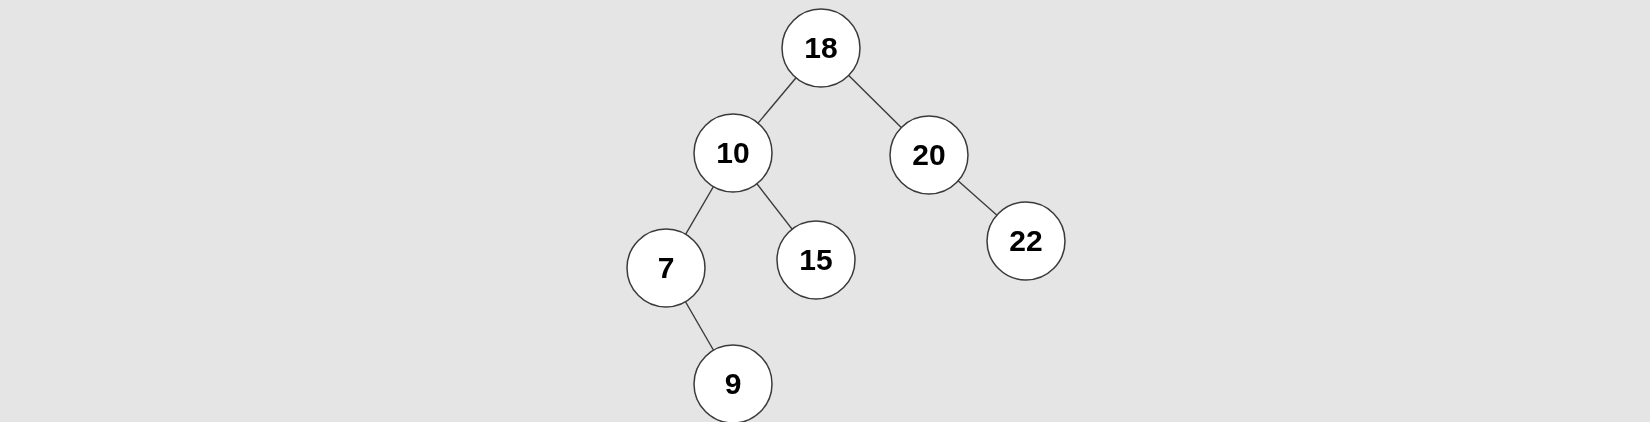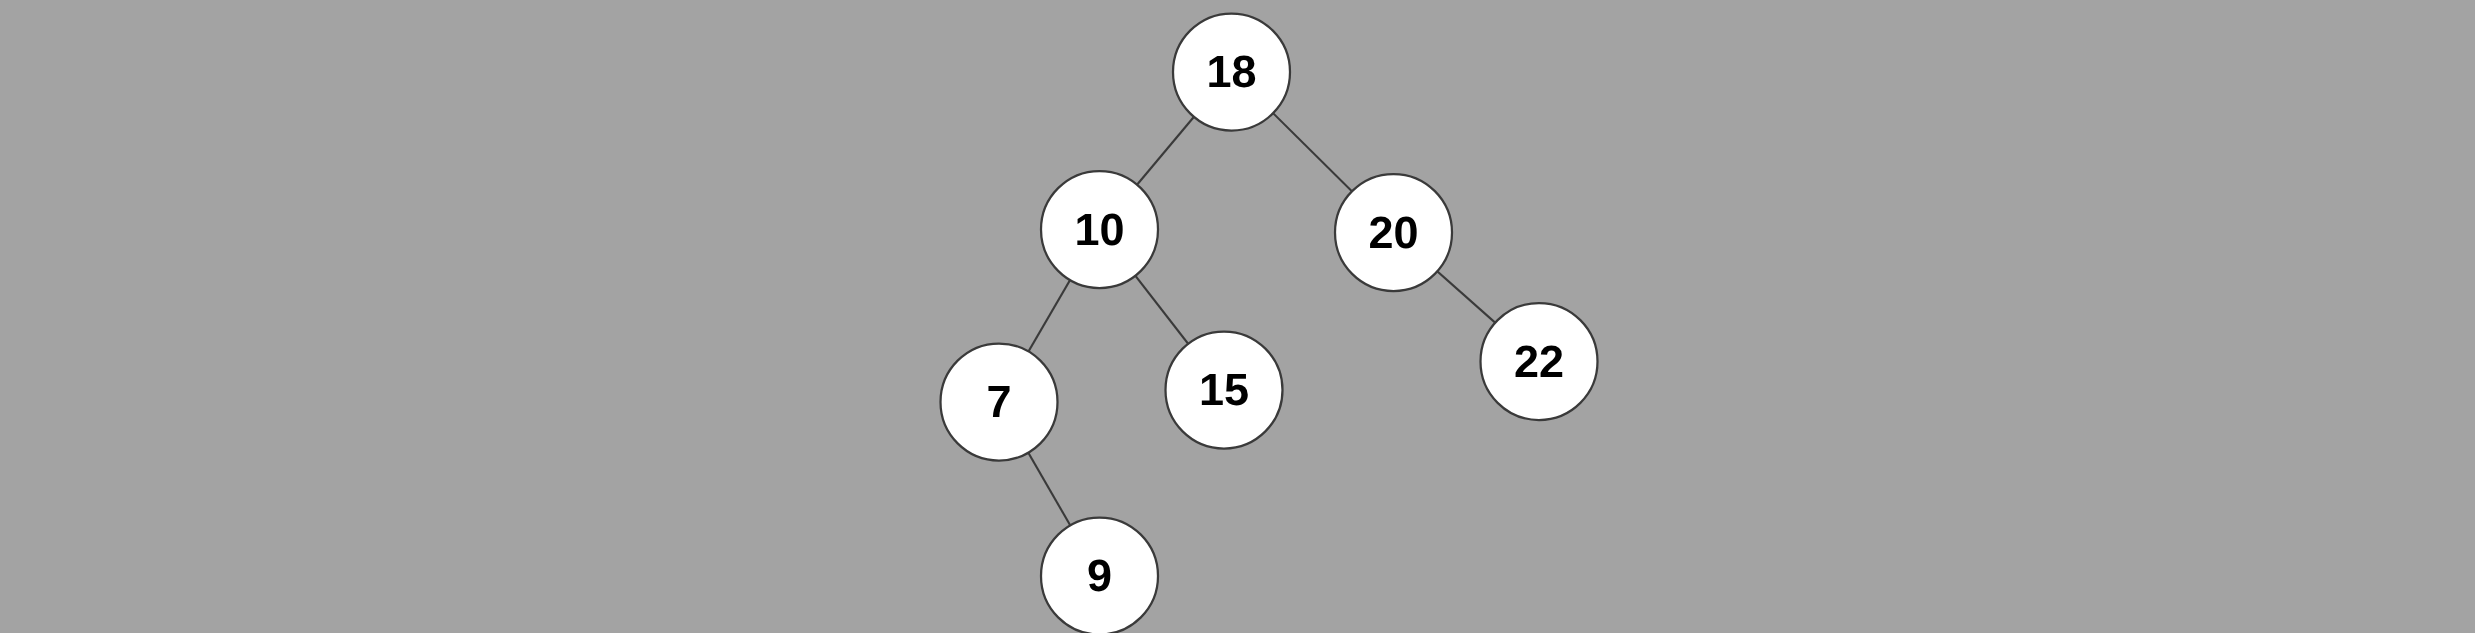--- a/index.html
+++ b/index.html
@@ -8,21 +8,21 @@
     background: #ffffff;
     width: 1650px;
     height: 422px;
     overflow: hidden;
     font-family: "Liberation Sans", sans-serif;
   }
   .canvas {
     position: relative;
     width: 1650px;
     height: 422px;
-    background: #a3a3a3;
+    background: #e5e5e5;
     text-align: right;
   }
   svg { display: block; }
   .tree-node-circle {
     fill: #ffffff;
     stroke: #3a3a3a;
     stroke-width: 1.5px;
   }
   .tree-node-label {
     fill: #000000;

